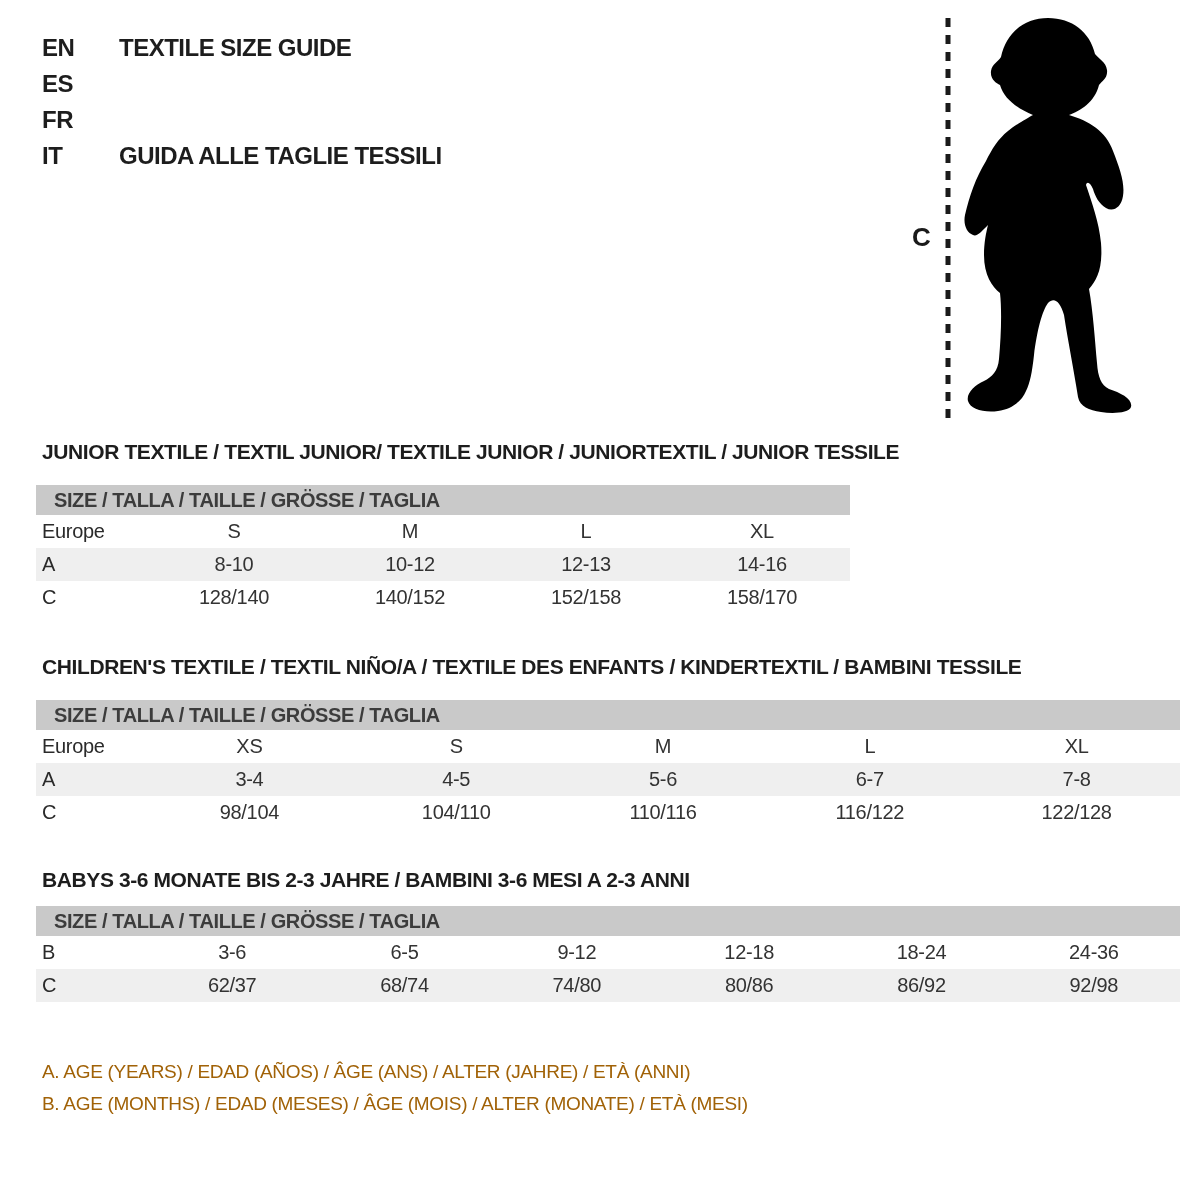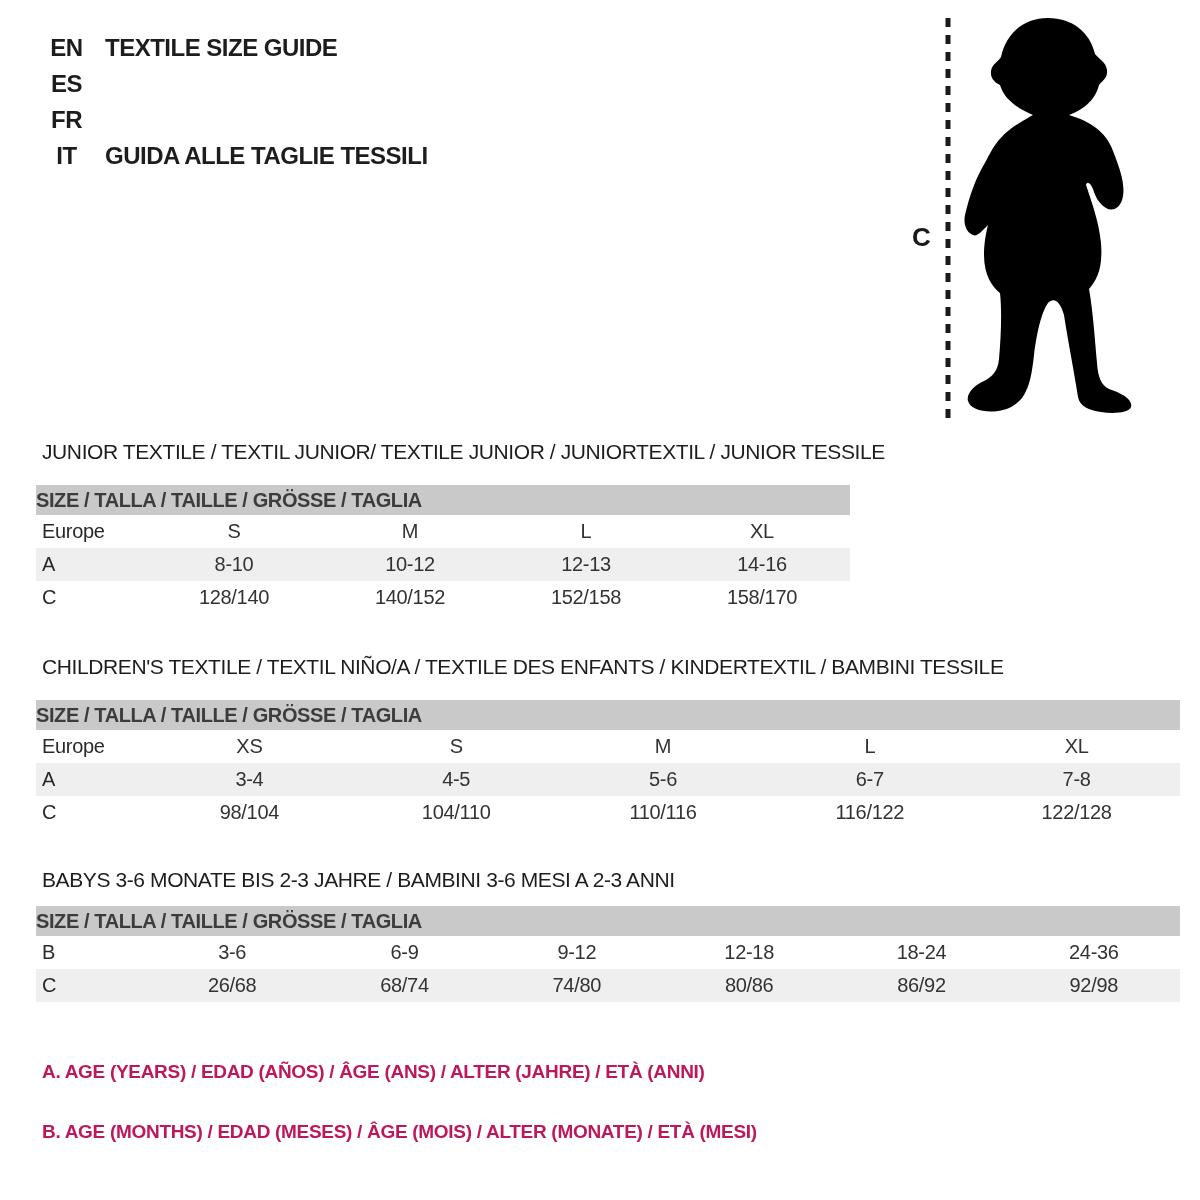--- a/index.html
+++ b/index.html
@@ -6,34 +6,34 @@
   html, body { background: #ffffff; }
   body {
     width: 1200px; height: 1200px;
     font-family: "Liberation Sans", sans-serif;
     color: #222222;
   }
   .page { position: relative; width: 1200px; height: 1200px; overflow: hidden; background: #ffffff; }
 
   
   .header-area { position: relative; height: 425px; }
-  .lang-list { position: absolute; top: 30px; left: 28px; text-align: center; }
+  .lang-list { position: absolute; top: 30px; left: 42px; }
   .lang-row { display: flex; line-height: 36px; font-size: 24px; font-weight: 700; letter-spacing: -0.5px; color: #1d1d1d; }
   .lang-code { width: 77px; flex: 0 0 77px; }
   .figure-wrap { position: absolute; top: 12px; left: 896px; width: 248px; height: 412px; }
   .figure-wrap svg { display: block; width: 248px; height: 412px; }
 
   
   .section { margin-left: 36px; }
-  .sec-title { font-size: 21px; font-weight: 400; letter-spacing: -0.4px; color: #1d1d1d; padding-left: 6px; line-height: 30px; }
+  .sec-title { font-size: 21px; font-weight: 700; letter-spacing: -0.4px; color: #1d1d1d; padding-left: 6px; line-height: 30px; }
   .band {
     height: 30px; line-height: 30px;
     background: #c9c9c9; color: #3c3c3c;
     font-size: 20px; font-weight: 700; letter-spacing: -0.4px;
-    padding-left: 0;
+    padding-left: 18px;
   }
   .ttable { width: 100%; }
   .trow { display: grid; height: 33px; align-items: center; font-size: 20px; letter-spacing: -0.3px; }
   .trow.shaded { background: #efefef; }
   .cell.label { padding-left: 6px; font-weight: 400; color: #2a2a2a; }
   .cell.val { text-align: center; font-weight: 400; color: #333333; }
 
   .section-junior { margin-top: 12px; }
   .section-junior .band, .section-junior .ttable { width: 814px; }
   .section-junior .band { margin-top: 18px; }
@@ -42,21 +42,21 @@
   .section-children .band, .section-children .ttable { width: 1144px; }
   .section-children .band { margin-top: 18px; }
 
   .section-babies { margin-top: 35px; }
   .section-babies .sec-title { line-height: 32px; }
   .section-babies .band, .section-babies .ttable { width: 1144px; }
   .section-babies .band { margin-top: 10px; }
 
   
   .footnotes { margin: 54px 0 0 42px; }
-  .footnote { font-size: 19px; font-weight: 700; letter-spacing: -0.3px; line-height: 32px; color: #be185d; margin-top: 28px; }
+  .footnote { font-size: 19px; font-weight: 400; letter-spacing: -0.3px; line-height: 32px; color: #a16207; }
 </style>
 </head>
 <body>
 
 <div class="page">
 
   <div class="header-area">
     <div class="lang-list">
       <div class="lang-row">
         <span class="lang-code">EN</span>
@@ -182,29 +182,29 @@
       </div>
   </div>
 
   <div class="section section-babies">
     <div class="sec-title">BABYS 3-6 MONATE BIS 2-3 JAHRE / BAMBINI 3-6 MESI A 2-3 ANNI</div>
     <div class="band">SIZE / TALLA / TAILLE / GRÖSSE / TAGLIA</div>
     <div class="ttable">
         <div class="trow" style="grid-template-columns: 110px repeat(6, 1fr);">
           <div class="cell label">B</div>
           <div class="cell val">3-6</div>
-          <div class="cell val">6-9</div>
+          <div class="cell val">6-5</div>
           <div class="cell val">9-12</div>
           <div class="cell val">12-18</div>
           <div class="cell val">18-24</div>
           <div class="cell val">24-36</div>
         </div>
         <div class="trow shaded" style="grid-template-columns: 110px repeat(6, 1fr);">
           <div class="cell label">C</div>
-          <div class="cell val">26/68</div>
+          <div class="cell val">62/37</div>
           <div class="cell val">68/74</div>
           <div class="cell val">74/80</div>
           <div class="cell val">80/86</div>
           <div class="cell val">86/92</div>
           <div class="cell val">92/98</div>
         </div>
       </div>
   </div>
 
   <div class="footnotes">

